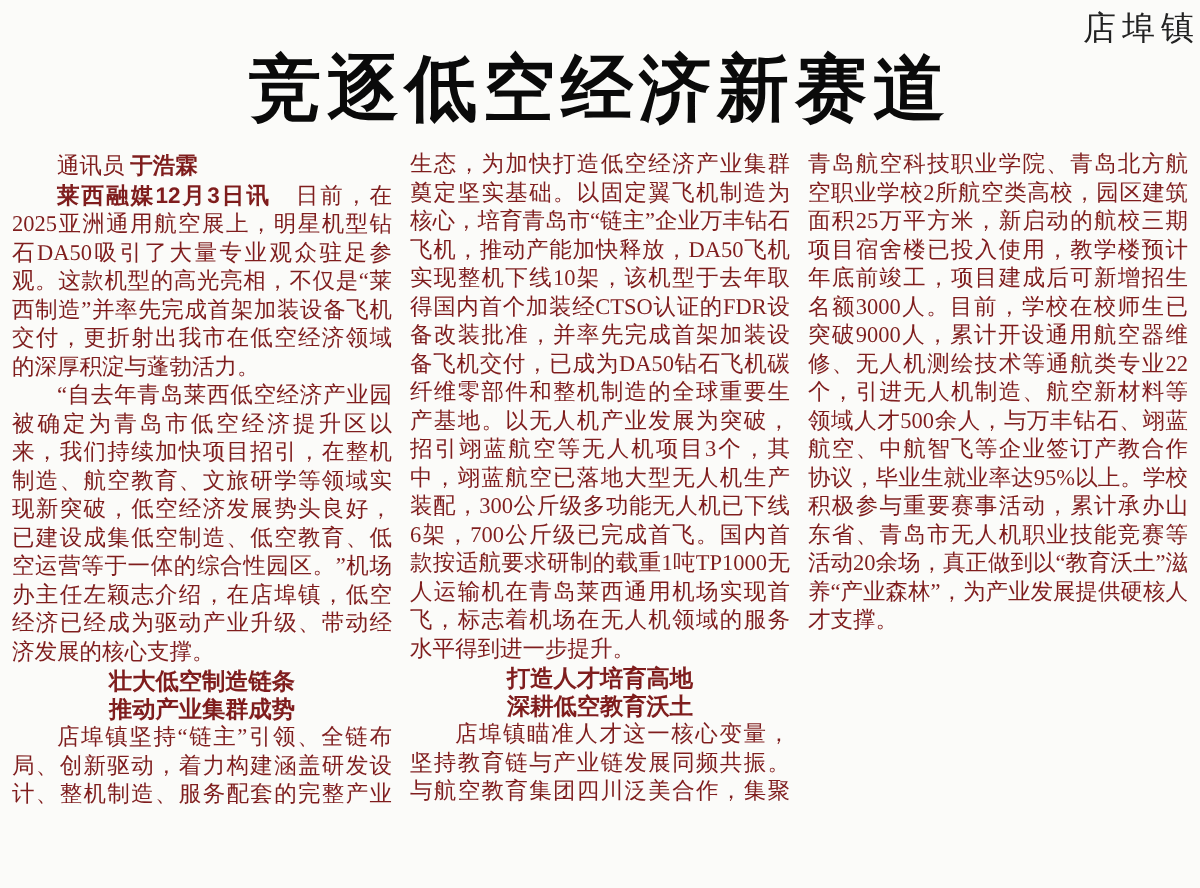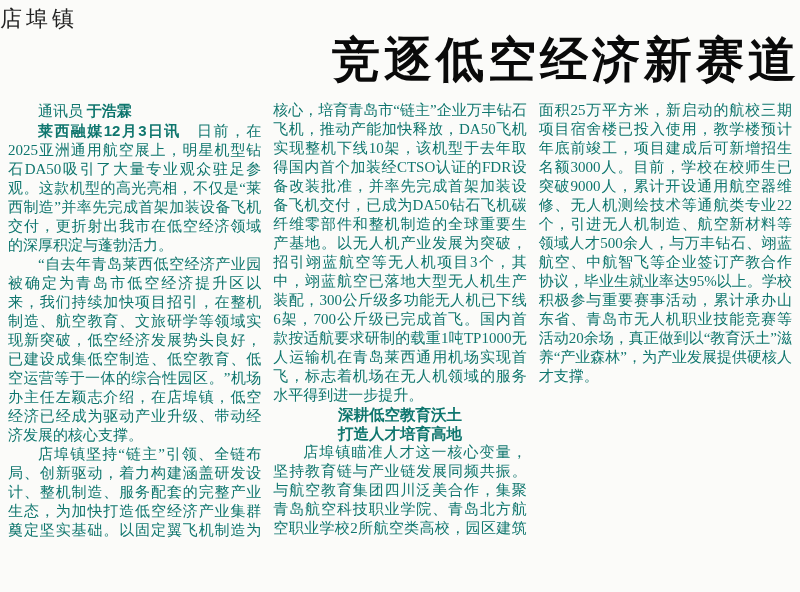--- a/index.html
+++ b/index.html
@@ -11,47 +11,47 @@
   .page {
     position: relative;
     width: 800px; height: 592px;
     background: #fbfbf9;
     color: #161616;
     overflow: hidden;
     box-sizing: border-box;
   }
   .kicker {
     padding-top: 4px;
-    text-align: left;
+    text-align: right;
     font-size: 22px;
     letter-spacing: 4px;
     color: #222;
   }
   .headline {
     margin-top: 2px;
-    text-align: right;
+    text-align: center;
     font-size: 48px;
     line-height: 1.02;
     font-weight: 900;
     letter-spacing: 4px;
     color: #0a0a0a;
   }
   .headline .hl-line { display: block; }
   .body-cols {
     margin: 16px 8px 11px 8px;
     height: 442px;
     column-count: 3;
     column-gap: 12px;
     column-fill: auto;
     overflow: hidden;
     font-size: 15px;
     line-height: 19px;
     text-align: justify;
     text-justify: inter-ideograph;
-    color: #0f766e;
+    color: #7f1d1d;
   }
   p { margin: 0; text-indent: 2em; }
   .bold-sans {
     font-weight: bold;
     font-family: "Liberation Sans", "DejaVu Sans", sans-serif;
   }
   .subhead {
     font-weight: bold;
     font-family: "Liberation Sans", "DejaVu Sans", sans-serif;
     text-align: center;
@@ -72,24 +72,28 @@
 
   <div class="body-cols">
 
     <p class="byline"><span>通讯员 </span><span class="bold-sans">于浩霖</span></p>
 
     <p><span class="bold-sans">莱西融媒12月3日讯</span><span>　日前，在2025亚洲通用航空展上，明星机型钻石DA50吸引了大量专业观众驻足参观。这款机型的高光亮相，不仅是“莱西制造”并率先完成首架加装设备飞机交付，更折射出我市在低空经济领域的深厚积淀与蓬勃活力。</span></p>
 
 
     <p>“自去年青岛莱西低空经济产业园被确定为青岛市低空经济提升区以来，我们持续加快项目招引，在整机制造、航空教育、文旅研学等领域实现新突破，低空经济发展势头良好，已建设成集低空制造、低空教育、低空运营等于一体的综合性园区。”机场办主任左颖志介绍，在店埠镇，低空经济已经成为驱动产业升级、带动经济发展的核心支撑。</p>
 
+    <div class="subhead">
+      <span class="sh-line">壮大低空制造链条</span>
+      <span class="sh-line">推动产业集群成势</span>
+    </div>
 
     <p>店埠镇坚持“链主”引领、全链布局、创新驱动，着力构建涵盖研发设计、整机制造、服务配套的完整产业生态，为加快打造低空经济产业集群奠定坚实基础。以固定翼飞机制造为核心，培育青岛市“链主”企业万丰钻石飞机，推动产能加快释放，DA50飞机实现整机下线10架，该机型于去年取得国内首个加装经CTSO认证的FDR设备改装批准，并率先完成首架加装设备飞机交付，已成为DA50钻石飞机碳纤维零部件和整机制造的全球重要生产基地。以无人机产业发展为突破，招引翊蓝航空等无人机项目3个，其中，翊蓝航空已落地大型无人机生产装配，300公斤级多功能无人机已下线6架，700公斤级已完成首飞。国内首款按适航要求研制的载重1吨TP1000无人运输机在青岛莱西通用机场实现首飞，标志着机场在无人机领域的服务水平得到进一步提升。</p>
 
     <div class="subhead">
+      <span class="sh-line">打造人才培育高地</span>
       <span class="sh-line">深耕低空教育沃土</span>
-      <span class="sh-line">打造人才培育高地</span>
     </div>
 
     <p><span>店埠镇瞄准人才这一核心变量，坚持教育链与产业链发展同频共振。与航空教育集团四川泛美合作，集聚青岛航空科技职业学院、青岛北方航空职业学校2所航空类高校，园区建筑面积25万平方米，新启动的航校三期项目宿舍楼已投入使用，教学楼预计年底前竣工，项目建成后可新增招生名额3000人。目前，学校在校师生已突破9000人，累计开设通用航空器维修、无人机测绘技术等通航类专业22个，引进无人机制造、航空新材料等领域人才500余人，与万丰钻石、翊蓝航空、中航智飞等企业签订产教合作协议，毕业生就业率达95%以上。学校积极参与重要赛事活动，累计承办山东省、青岛市无人机职业技能竞赛等活动20余场，真正做到以“教育沃土”滋养“产业森林”，为产业发展提供硬核人才支撑。</span></p>
 
   </div>
 </div>
 
 </body></html>

